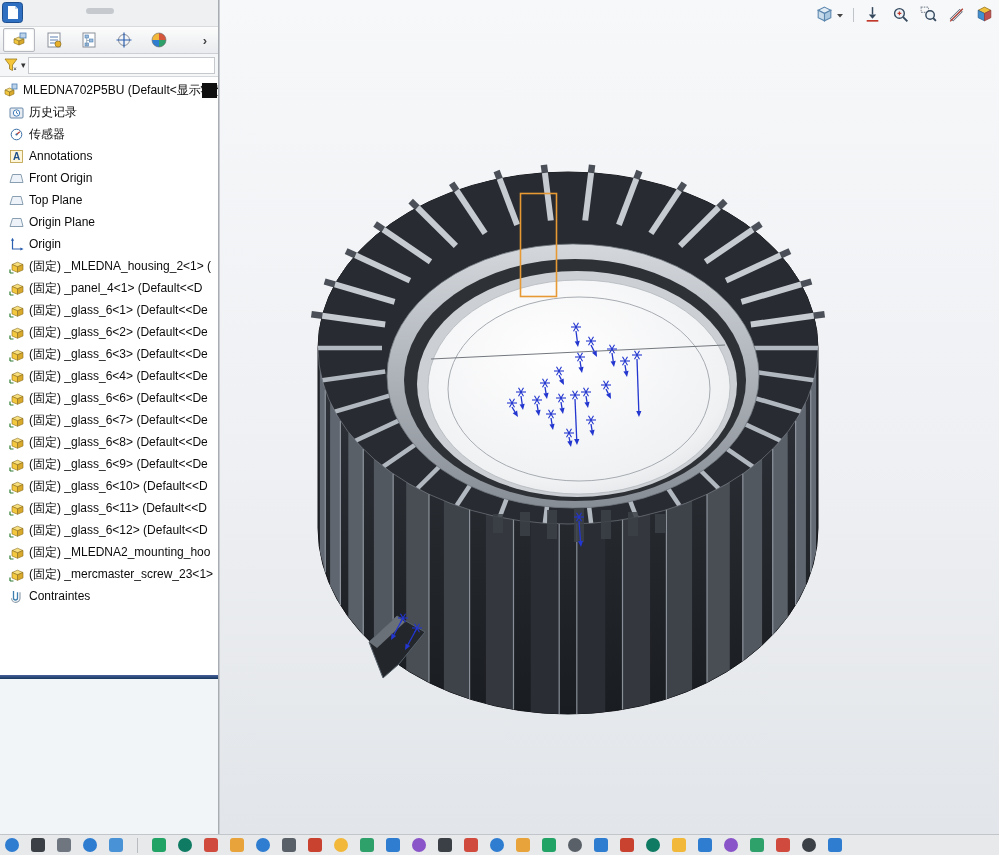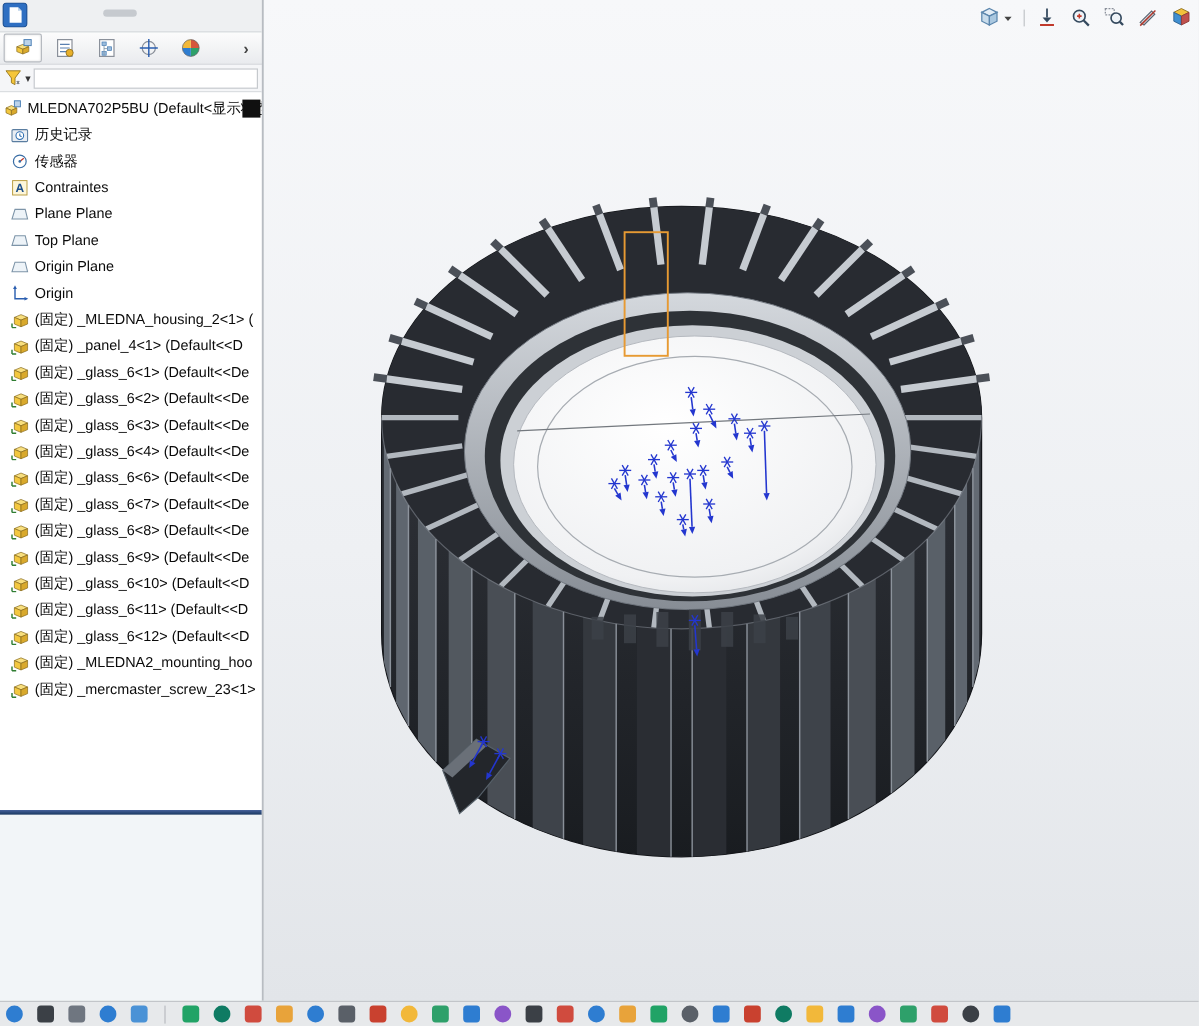--- a/index.html
+++ b/index.html
@@ -162,29 +162,29 @@
           </span>
           <span>传感器</span>
         </div>
         <div class="tree-row">
           <span style="display: flex;">
             <svg class="ti" viewBox="0 0 15 15">
               <rect x="1.5" y="1.5" width="12" height="12" fill="#fdf6da" stroke="#b89b3e" stroke-width=".8"></rect>
               <text x="7.5" y="11.3" font-size="10" text-anchor="middle" fill="#1d4f8b" font-weight="bold" font-family="Liberation Sans,sans-serif">A</text>
             </svg>
           </span>
-          <span>Contraintes</span>
+          <span>Annotations</span>
         </div>
         <div class="tree-row">
           <span style="display: flex;">
             <svg class="ti" viewBox="0 0 15 15">
               <polygon points="3.5,3.5 12,3.5 14,11.5 1,11.5" fill="#dfe9f2" fill-opacity=".55" stroke="#7d94a8" stroke-width=".9"></polygon>
             </svg>
           </span>
-          <span>Plane Plane</span>
+          <span>Front Origin</span>
         </div>
         <div class="tree-row">
           <span style="display: flex;">
             <svg class="ti" viewBox="0 0 15 15">
               <polygon points="3.5,3.5 12,3.5 14,11.5 1,11.5" fill="#dfe9f2" fill-opacity=".55" stroke="#7d94a8" stroke-width=".9"></polygon>
             </svg>
           </span>
           <span>Top Plane</span>
         </div>
         <div class="tree-row">
@@ -362,20 +362,29 @@
         <div class="tree-row">
           <span style="display: flex;">
             <svg class="ti" viewBox="0 0 15 15">
               <polygon points="3,5.5 8.5,3.2 14,5.5 8.5,7.8" fill="#f8df7e" stroke="#8a6d1f" stroke-width=".6"></polygon>
               <polygon points="3,5.5 3,11 8.5,13.3 8.5,7.8" fill="#f3c83f" stroke="#8a6d1f" stroke-width=".6"></polygon>
               <polygon points="14,5.5 14,11 8.5,13.3 8.5,7.8" fill="#d9a92c" stroke="#8a6d1f" stroke-width=".6"></polygon>
               <path d="M1 14 V10.5 M1 14 H4.5" stroke="#2f7d32" stroke-width="1.2"></path>
             </svg>
           </span>
           <span>(固定) _mercmaster_screw_23&lt;1&gt;</span>
+        </div>
+        <div class="tree-row">
+          <span style="display: flex;">
+            <svg class="ti" viewBox="0 0 15 15">
+              <path d="M4.5 2 v7 a2 2 0 0 0 4 0 V3.2" fill="none" stroke="#3f7fae" stroke-width="1.3"></path>
+              <path d="M11 3.2 v6 a4.2 4.2 0 0 1 -8.4 0" fill="none" stroke="#8a9aa8" stroke-width="1.1"></path>
+            </svg>
+          </span>
+          <span>Contraintes</span>
         </div>
       </div>
 
     <div class="rollback-bar"></div>
     <div class="panel-rest"></div>
   </div>
 
   <div class="viewport">
     <div id="model-holder">
         <svg viewBox="219 0 780 834" width="780" height="834" xmlns="http://www.w3.org/2000/svg">

